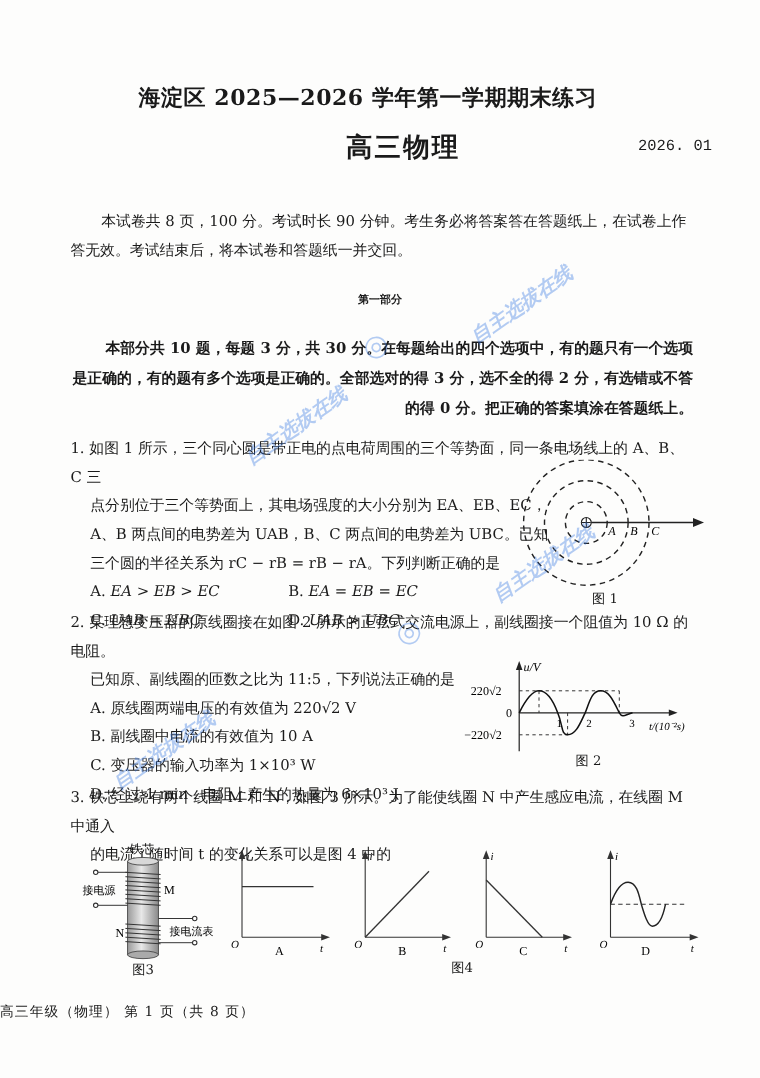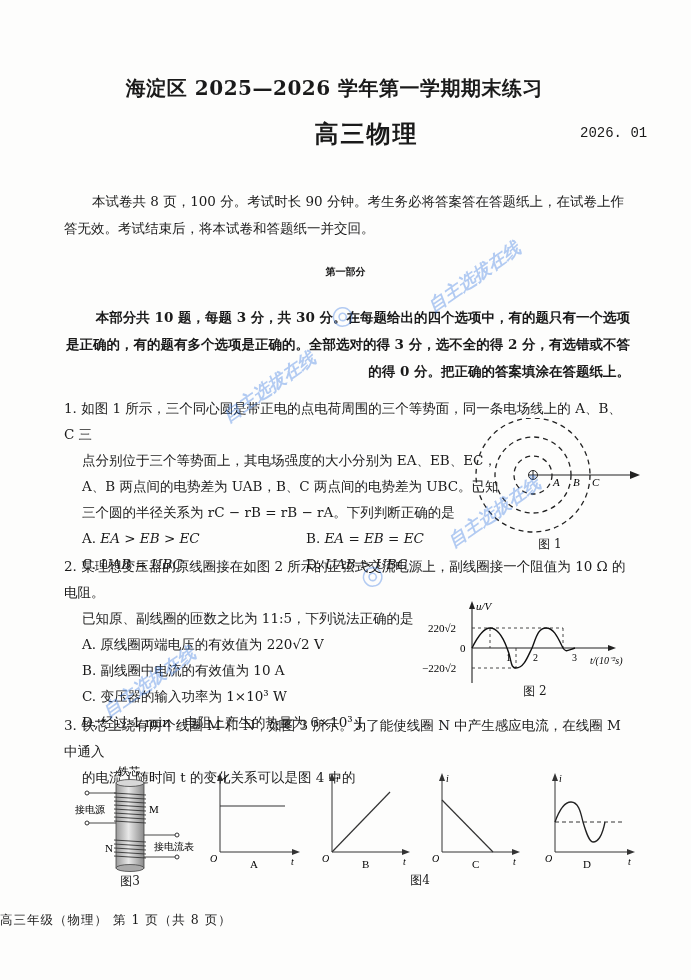--- a/index.html
+++ b/index.html
@@ -9,21 +9,21 @@
   .title{left:0;width:669px;top:75px;text-align:center;font-size:20px;font-weight:bold;letter-spacing:0.5px;}
   .subject{left:0;width:691px;top:118px;text-align:center;font-size:24px;font-weight:bold;letter-spacing:2px;margin-left:21px;}
   .date{left:580px;top:125px;font-size:14px;font-family:Liberation Mono, monospace;text-align:center;}
   .para{font-size:13.5px;line-height:27px;}
   .intro{left:64px;top:188px;width:566px;text-indent:28px;}
   .section{left:0;width:691px;top:265px;text-align:center;font-size:10px;font-weight:bold;}
   .rules{left:64px;top:304px;width:566px;text-indent:28px;font-weight:bold;text-align:right;}
   .q{font-size:13.5px;line-height:26px;}
   .q1{left:64px;top:395px;width:566px;}
   .indent{padding-left:18px;}
-  .opt-row{display:flex;gap:44px;}
+  .opt-row{display:flex;}
   .opt{width:180px;}
   .q2{left:64px;top:553px;width:566px;}
   .q3{left:64px;top:712px;width:566px;}
   .fig-label{font-size:12px;text-align:center;}
   .footer{left:0;width:691px;top:912px;text-align:left;font-size:12.5px;letter-spacing:1px;}
   svg text{font-family:"Liberation Serif",serif;}
   .watermark{color:#2a6fe0;opacity:0.35;font-weight:bold;font-style:italic;}
 </style>
 </head>
 <body>

